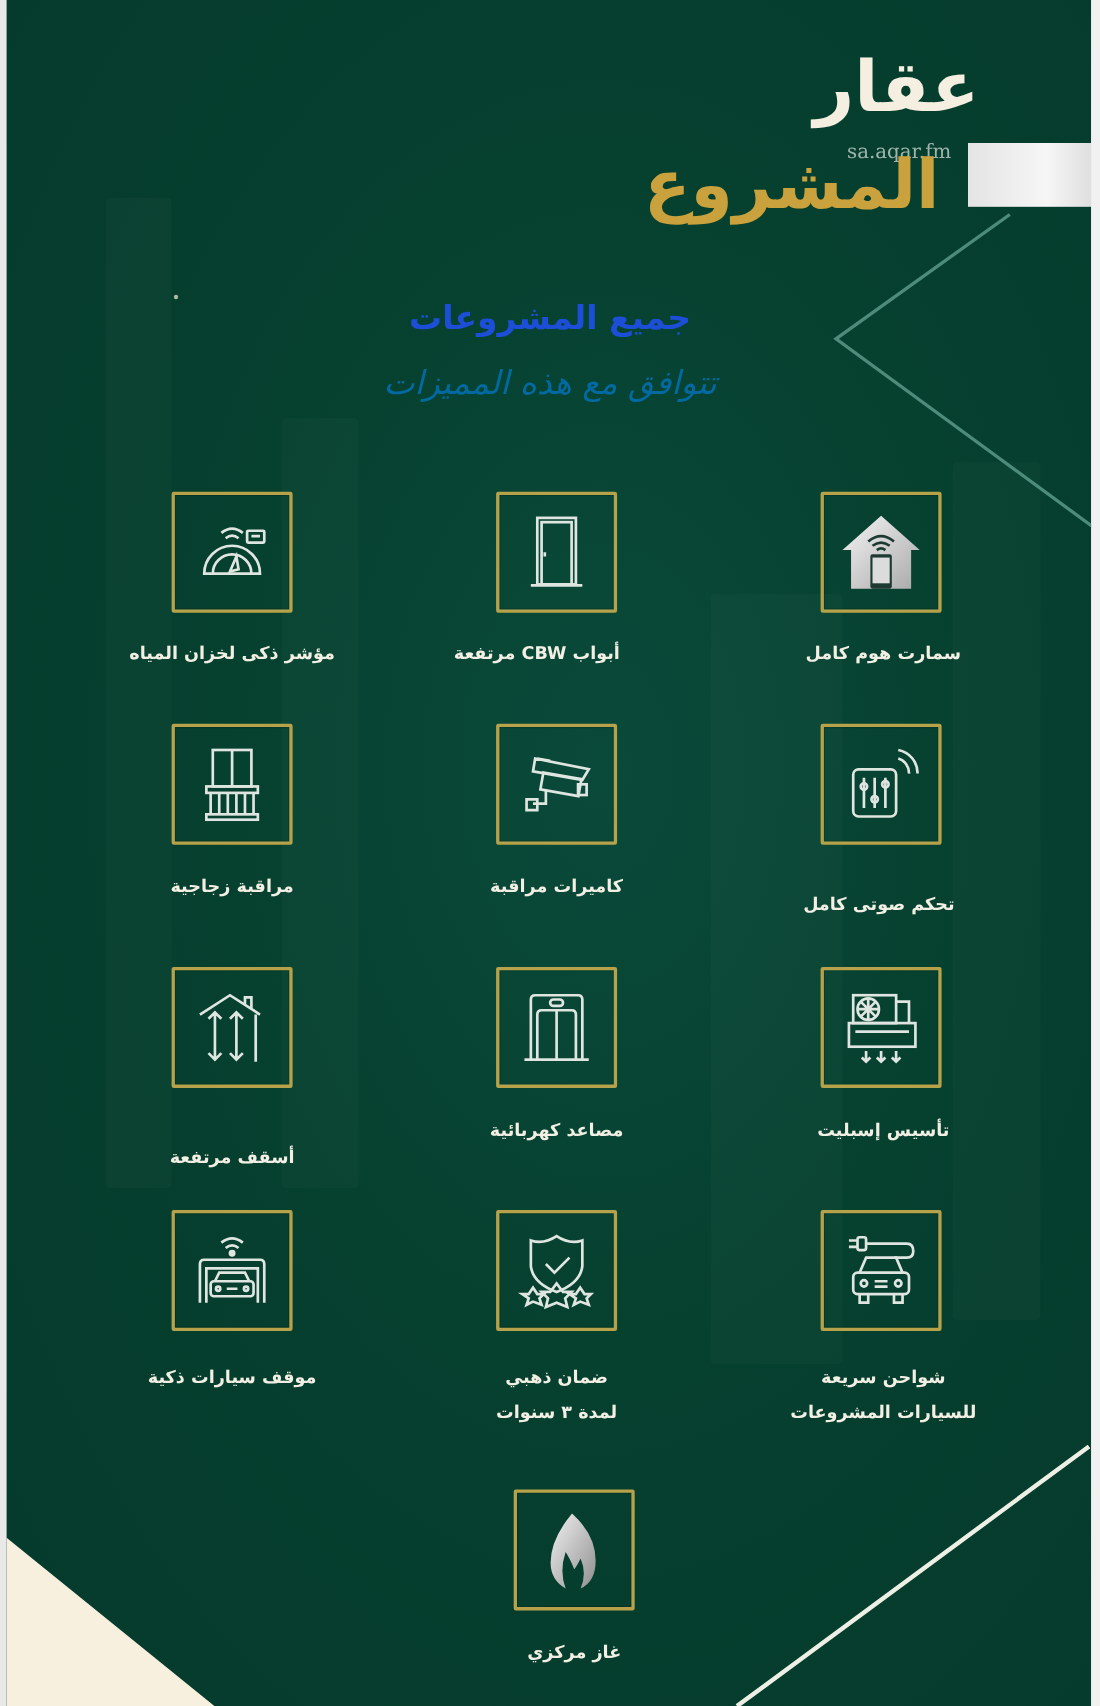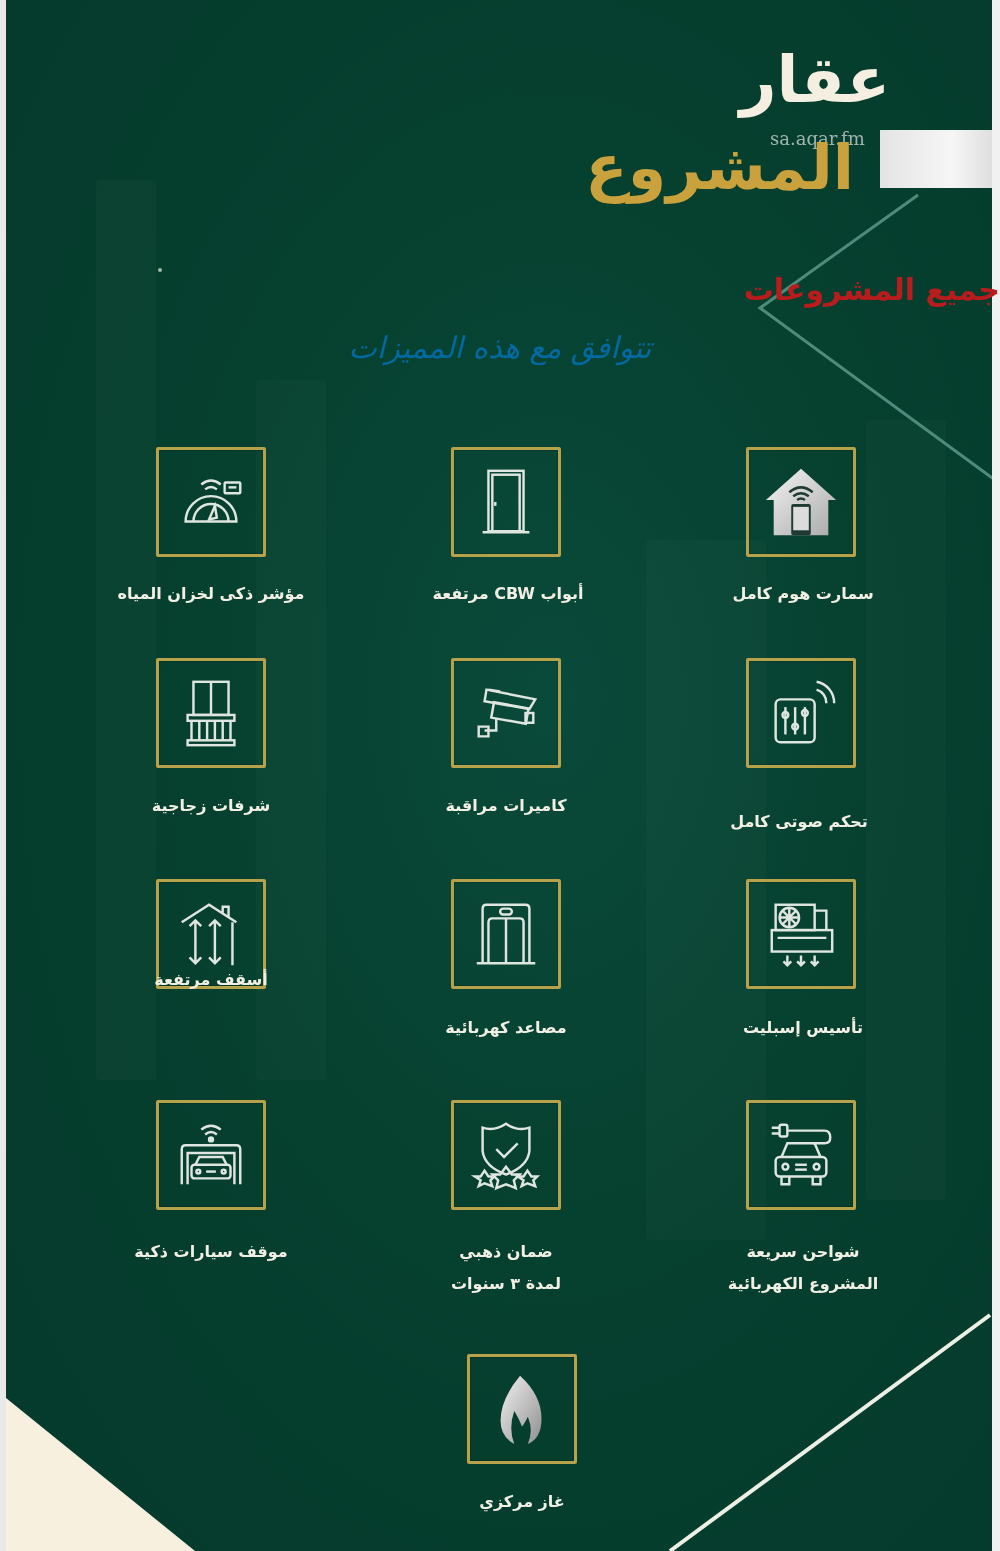--- a/index.html
+++ b/index.html
@@ -34,22 +34,22 @@
       position: absolute; left: 770px; top: 128px; color: rgba(210,220,215,0.75);
       font-family: "DejaVu Serif", serif; font-size: 18px;
     }
     .project-title {
       position: absolute; left: 594px; top: 128px; width: 260px; height: 80px;
       color: #c9a13d; font-weight: bold; font-size: 62px; direction: rtl; text-align: right;
       line-height: 80px;
     }
 
     .heading {
-      position: absolute; left: 0; width: 1000px; top: 272px; text-align: right;
-      color: #b91c1c; font-weight: bold; font-size: 30px; direction: rtl;
+      position: absolute; left: 0; width: 1000px; top: 272px; text-align: center;
+      color: #1d4ed8; font-weight: bold; font-size: 30px; direction: rtl;
     }
     .subheading {
       position: absolute; left: 0; width: 1000px; top: 330px; text-align: center;
       color: #0369a1; font-family: "DejaVu Serif", serif; font-style: italic; font-size: 30px; direction: rtl;
     }
     .icon-frame {
       position: absolute; width: 110px; height: 110px;
       border: 3px solid #b6a24a; border-radius: 2px;
       display: flex; align-items: center; justify-content: center;
       box-shadow: inset 0 0 0 1px rgba(0,0,0,0.15);
@@ -104,21 +104,21 @@
 <div class="label" style="left:643px;top:578px;">سمارت هوم كامل</div>
 
 <div class="icon-frame" style="left:451px;top:447px;">
   <svg viewBox="0 0 80 80" fill="none" stroke="#dfe5e0" stroke-width="2.5">
     <rect x="22" y="8" width="36" height="62"></rect>
       <rect x="26" y="12" width="28" height="58"></rect>
     <line x1="16" y1="71" x2="64" y2="71"></line>
       <line x1="29" y1="40" x2="29" y2="44"></line>
   </svg>
 </div>
-<div class="label" style="left:348px;top:578px;">أبواب CBW مرتفعة</div>
+<div class="label" style="left:328px;top:578px;">أبواب CBW مرتفعة</div>
 
 <div class="icon-frame" style="left:156px;top:447px;">
   <svg viewBox="0 0 80 80" fill="none" stroke="#dfe5e0" stroke-width="2.5">
     <path d="M14 60 A26 26 0 0 1 66 60 Z"></path>
       <path d="M22 60 A18 18 0 0 1 58 60"></path>
     <path d="M38 58 L44 44 L46 56 Z"></path>
     <path d="M30 22 Q40 14 50 22 M34 27 Q40 22 46 27"></path>
     <rect x="54" y="20" width="16" height="11" rx="1"></rect>
       <line x1="58" y1="25" x2="66" y2="25"></line>
   </svg>
@@ -157,21 +157,21 @@
     <rect x="16" y="42" width="48" height="6"></rect>
     <line x1="20" y1="48" x2="20" y2="68"></line>
       <line x1="28" y1="48" x2="28" y2="68"></line>
     <line x1="36" y1="48" x2="36" y2="68"></line>
       <line x1="44" y1="48" x2="44" y2="68"></line>
     <line x1="52" y1="48" x2="52" y2="68"></line>
       <line x1="60" y1="48" x2="60" y2="68"></line>
     <rect x="16" y="68" width="48" height="5"></rect>
   </svg>
 </div>
-<div class="label" style="left:51px;top:790px;">شرفات زجاجية</div>
+<div class="label" style="left:51px;top:790px;">مراقبة زجاجية</div>
 
 <div class="icon-frame" style="left:746px;top:879px;">
   <svg viewBox="0 0 80 80" fill="none" stroke="#dfe5e0" stroke-width="2.5">
     <rect x="14" y="10" width="40" height="26"></rect>
       <circle cx="28" cy="23" r="10"></circle>
     <path d="M28 13 L28 33 M18 23 L38 23 M21 16 L35 30 M35 16 L21 30"></path>
     <path d="M54 16 L66 16 L66 36"></path>
     <rect x="10" y="36" width="62" height="22"></rect>
       <line x1="16" y1="44" x2="66" y2="44"></line>
     <path d="M26 62 L26 72 M22 68 L26 72 L30 68 M40 62 L40 72 M36 68 L40 72 L44 68 M54 62 L54 72 M50 68 L54 72 L58 68"></path>
@@ -190,39 +190,39 @@
 </div>
 <div class="label" style="left:346px;top:1012px;">مصاعد كهربائية</div>
 
 <div class="icon-frame" style="left:156px;top:879px;">
   <svg viewBox="0 0 80 80" fill="none" stroke="#dfe5e0" stroke-width="2.5">
     <path d="M10 28 L38 10 L66 28 M52 18 L52 12 L58 12 L58 22 M62 28 L62 72"></path>
     <path d="M24 26 L24 70 M18 32 L24 26 L30 32 M18 64 L24 70 L30 64"></path>
     <path d="M44 26 L44 70 M38 32 L44 26 L50 32 M38 64 L44 70 L50 64"></path>
   </svg>
 </div>
-<div class="label" style="left:51px;top:964px;">أسقف مرتفعة</div>
+<div class="label" style="left:51px;top:1036px;">أسقف مرتفعة</div>
 
 <div class="icon-frame" style="left:746px;top:1100px;">
   <svg viewBox="0 0 80 80" fill="none" stroke="#dfe5e0" stroke-width="2.5">
     <path d="M10 12 L18 12 M10 18 L18 18"></path>
       <rect x="18" y="9" width="8" height="12" rx="2"></rect>
     <path d="M26 15 L64 15 Q70 15 70 22 Q70 28 64 28 L52 28"></path>
     <path d="M20 42 L26 28 L54 28 L60 42"></path>
     <rect x="14" y="42" width="52" height="20" rx="4"></rect>
     <circle cx="24" cy="52" r="3"></circle>
       <circle cx="56" cy="52" r="3"></circle>
     <line x1="34" y1="50" x2="46" y2="50"></line>
       <line x1="34" y1="55" x2="46" y2="55"></line>
     <path d="M20 62 L20 70 L28 70 L28 62 M52 62 L52 70 L60 70 L60 62"></path>
   </svg>
 </div>
 <div class="label" style="left:643px;top:1236px;">
   <div>شواحن سريعة</div>
-  <div>المشروع الكهربائية</div>
+  <div>للسيارات المشروعات</div>
 </div>
 
 <div class="icon-frame" style="left:451px;top:1100px;">
   <svg viewBox="0 0 80 80" fill="none" stroke="#dfe5e0" stroke-width="2.5">
     <path d="M16 12 Q28 16 40 8 Q52 16 64 12 L64 36 Q62 52 40 60 Q18 52 16 36 Z"></path>
     <path d="M30 34 L38 42 L52 28"></path>
     <path d="M14 62 L18 56 L22 62 L28 62 L24 66 L26 72 L18 69 L12 72 L14 66 L8 62 Z"></path>
     <path d="M34 60 L40 52 L46 60 L54 60 L48 66 L50 74 L40 70 L30 74 L32 66 L26 60 Z"></path>
     <path d="M58 62 L62 56 L66 62 L72 62 L68 66 L70 72 L62 69 L56 72 L58 66 L52 62 Z"></path>
   </svg>

